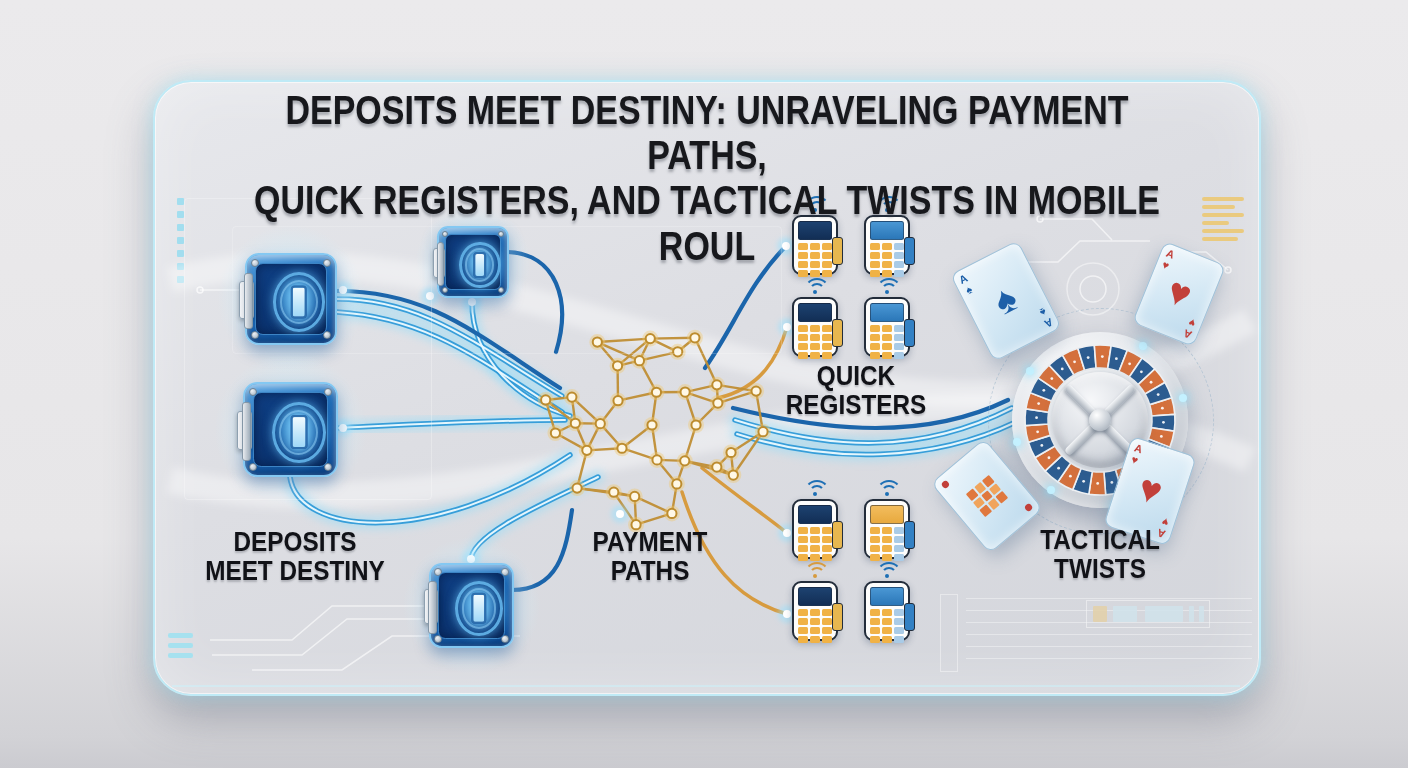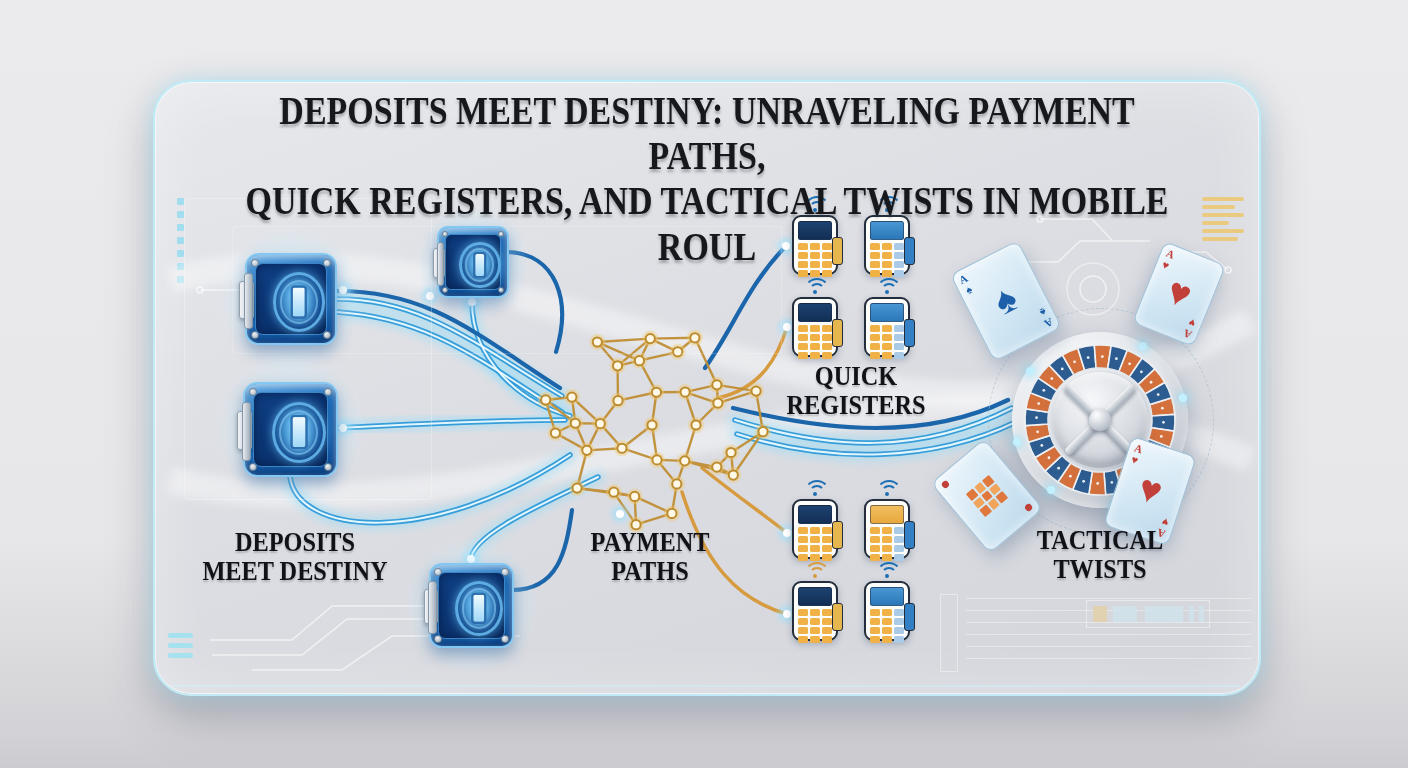--- a/index.html
+++ b/index.html
@@ -1,18 +1,18 @@
 <!DOCTYPE html>
 <html><head>
 <meta charset="utf-8">
 <style>
   html,body{margin:0;padding:0;background:#e2e1e4;}
   .stage{position:relative;width:1408px;height:768px;overflow:hidden;
          background:linear-gradient(180deg,#ebeaec 0%,#e7e6e8 70%,#d2d2d6 96%,#cbcbd0 100%);
-         font-family:Liberation Serif, serif;}
+         font-family:Liberation Sans, sans-serif;}
   
   .panel{position:absolute;left:153px;top:80px;width:1104px;height:612px;border-radius:38px;
          background:linear-gradient(160deg,#e7e8ec 0%,#dddee3 45%,#d3d5db 100%);
          border:2px solid #bfeaf6;
          box-shadow:0 0 0 1px rgba(255,255,255,.6) inset,0 0 18px rgba(150,225,245,.55),
                     0 22px 45px rgba(110,115,130,.45), inset 0 0 60px rgba(255,255,255,.35);
          z-index:0;}
   svg.fx{position:absolute;left:0;top:0;z-index:1;}
   
   .title{position:absolute;left:160px;top:88px;width:1094px;z-index:5;text-align:center;

